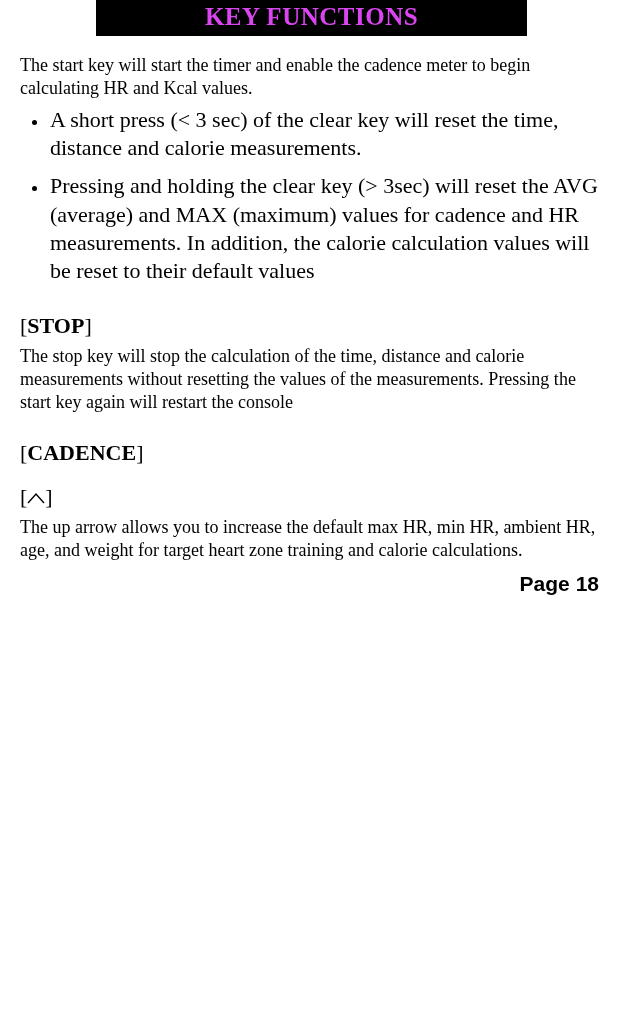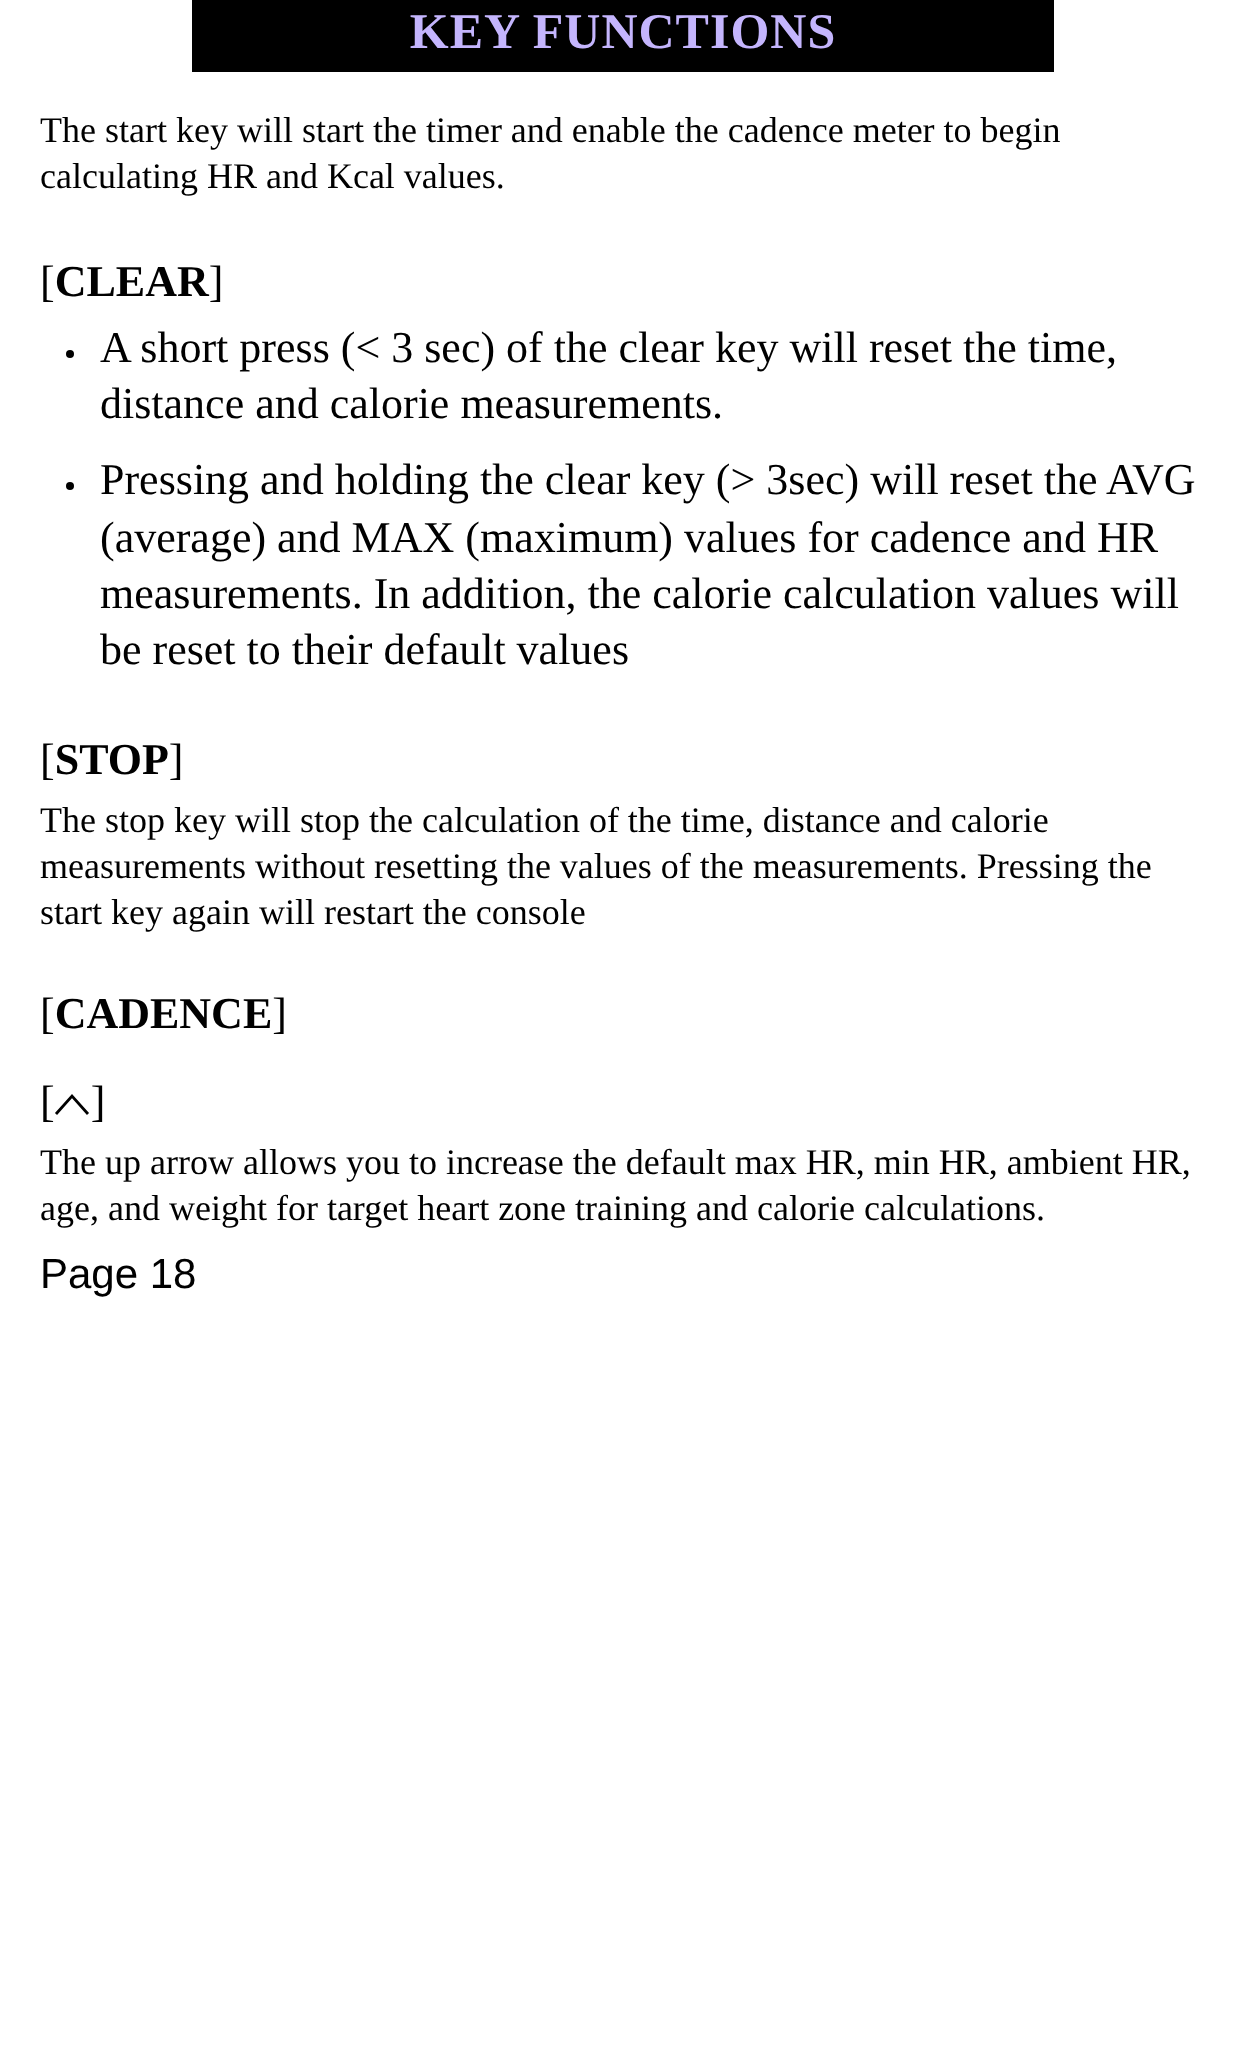--- a/index.html
+++ b/index.html
@@ -9,21 +9,21 @@
       font-family: "Minion Pro", "Times New Roman", Georgia, serif;
       color: #000;
       background: #fff;
     }
     .page {
       padding: 0 20px 12px 20px;
       box-sizing: border-box;
     }
     .banner {
       background: #000;
-      color: #c4b5fd;
+      color: #d946ef;
       font-weight: bold;
       font-size: 25px;
       text-align: center;
       padding: 3px 0 5px 0;
       margin: 0 auto 18px auto;
       width: 74%;
       font-family: "Times New Roman", Georgia, serif;
       letter-spacing: 0.5px;
     }
     .section-label {
@@ -51,39 +51,37 @@
     ul.body li::marker { font-size: 16px; }
     .up-chevron {
       display: inline-block;
       position: relative;
       width: 18px;
       height: 14px;
       vertical-align: -1px;
     }
     .up-chevron svg { display: block; }
     .page-num {
-      text-align: left;
+      text-align: right;
       font-family: Arial, Helvetica, sans-serif;
       font-size: 21px;
       margin-top: 10px;
       padding-right: 4px;
+      font-weight: bold;
     }
   </style>
 </head>
 <body>
 
 <div class="page">
 
   <div class="banner">KEY FUNCTIONS</div>
 
   <p class="body">The start key will start the timer and enable the cadence me­ter to begin calculating HR and Kcal values.</p>
 
-  <div class="section-label" style="margin-top:28px">
-    <span class="br">[</span><span class="kw">CLEAR</span><span class="br">]</span>
-  </div>
   <ul class="body">
     <li>A short press (&lt; 3 sec) of the clear key will reset the time, distance and calorie measurements.</li>
     <li>Pressing and holding the clear key (&gt; 3sec) will reset the AVG (average) and MAX (maximum) values for cadence and HR measurements.  In addition, the calorie calcula­tion values will be reset to their default values</li>
   </ul>
 
   <div class="section-label" style="margin-top:28px">
     <span class="br">[</span><span class="kw">STOP</span><span class="br">]</span>
   </div>
   <p class="body">The stop key will stop the calculation of the time, distance and calorie measurements without resetting the values of the measurements. Pressing the start key again will restart the console</p>
 

